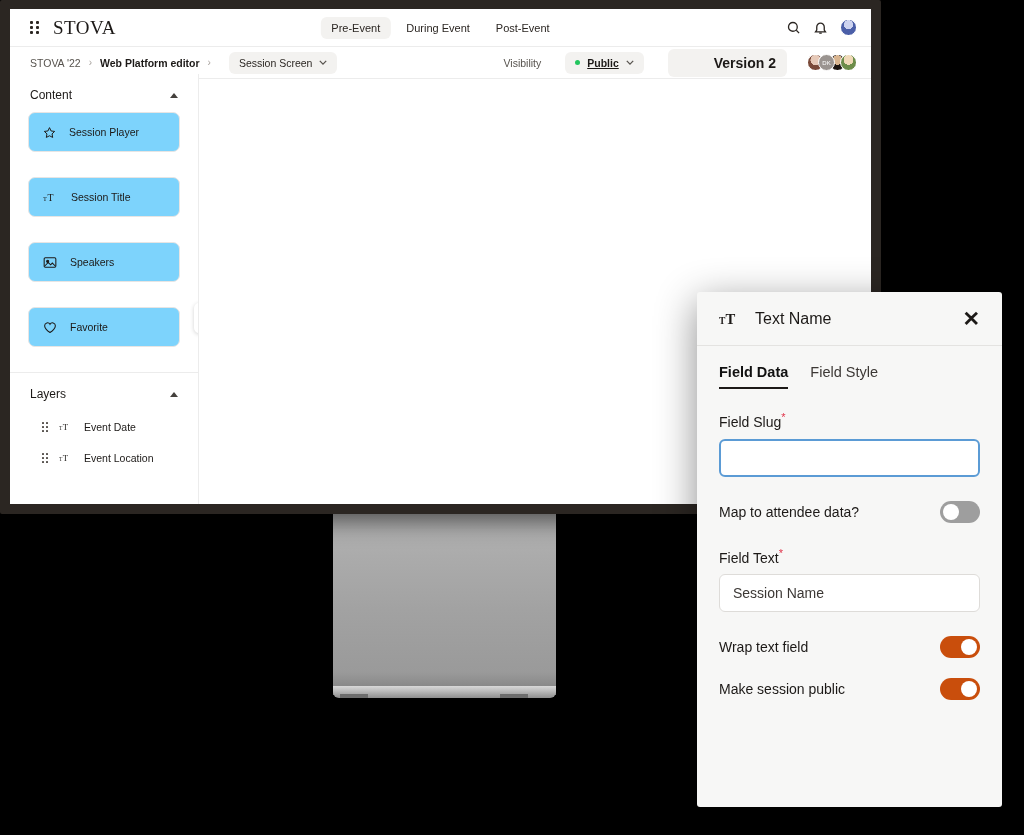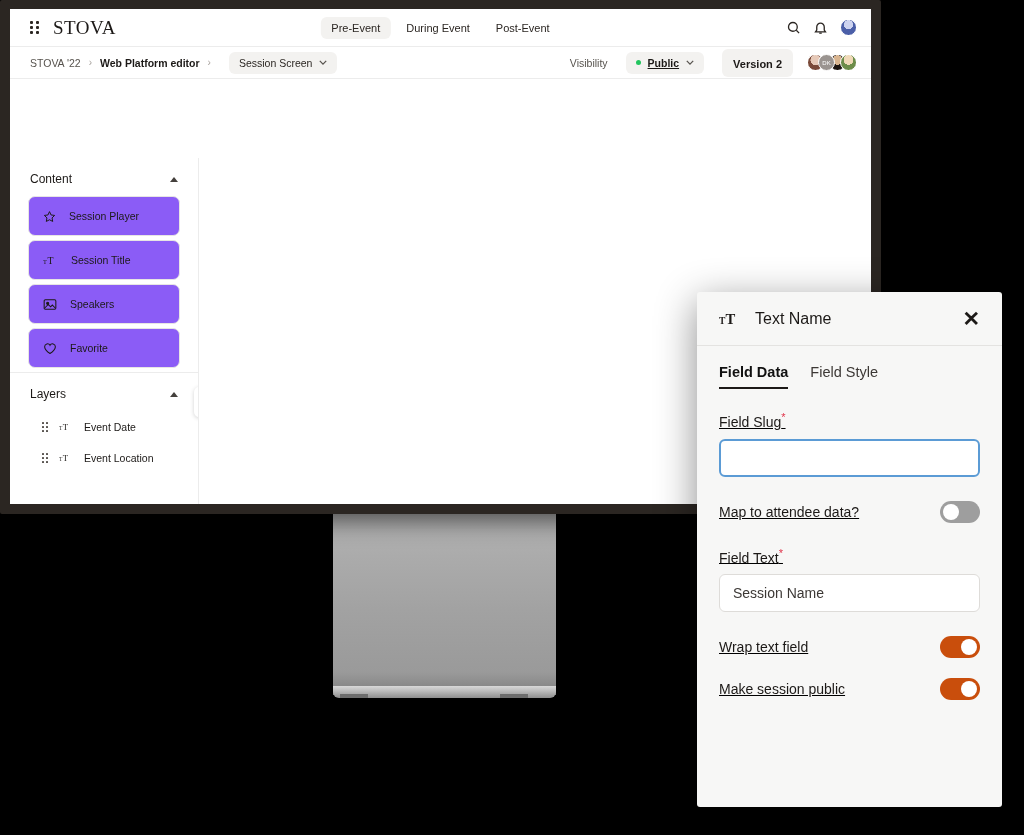--- a/index.html
+++ b/index.html
@@ -75,32 +75,32 @@
     border-bottom: 1px solid #ececec; display: flex; align-items: center; padding: 0 14px 0 20px;
   }
   .crumb { font-size: 10.5px; color: #57534e; }
   .crumb.strong { color: #1c1917; font-weight: bold; }
   .crumb-sep { font-size: 10px; color: #a8a29e; margin: 0 8px; }
   .crumb-chip {
     display: flex; align-items: center; gap: 7px; background: #f3f2f0;
     border-radius: 6px; padding: 5px 10px; margin-left: 10px; cursor: pointer;
   }
   .crumb-chip span { font-size: 10.5px; color: #2b2622; }
-  .crumb-right { margin-left: auto; display: flex; align-items: center; gap: 18px; }
+  .crumb-right { margin-left: auto; display: flex; align-items: center; gap: 24px; }
   .vis-label { font-size: 10.5px; color: #57534e; }
   .vis-chip {
     display: flex; align-items: center; gap: 7px; background: #f3f2f0;
     border-radius: 6px; padding: 5px 10px; cursor: pointer;
   }
   .vis-dot { width: 5px; height: 5px; border-radius: 50%; background: #22c55e; }
   .vis-chip span { font-size: 10.5px; color: #1c1917; font-weight: bold; text-decoration: underline; }
   .ver-chip {
     background: #f3f2f0; border-radius: 6px; padding: 5px 11px; cursor: pointer;
   }
-  .ver-chip span { font-size: 11px; color: #1c1917; font-weight: bold; }
+  .ver-chip span { font-size: 14px; color: #1c1917; font-weight: bold; margin-left: 35px; }
   .stack { display: flex; margin-left: 2px; }
   .stack .pa { width: 17px; height: 17px; border-radius: 50%; border: 1.5px solid #fff; margin-left: -6px; }
   .pa1 { background: radial-gradient(circle at 50% 34%, #e6c9b8 0 40%, #7a4a3a 41% 100%); }
   .pa2 { background: #9a9490; position: relative; }
   .pa2::after { content:"DK"; position:absolute; inset:0; font-size:6px; color:#fff; display:flex; align-items:center; justify-content:center; }
   .pa3 { background: radial-gradient(circle at 50% 34%, #d8b48f 0 38%, #1c1410 39% 100%); }
   .pa4 { background: radial-gradient(circle at 50% 32%, #f0d9b8 0 38%, #6d8d4a 39% 100%); }
 
   
   .body-split { display: flex; height: 425px; align-items: flex-end; }
@@ -111,22 +111,22 @@
     padding: 0 18px; overflow: hidden; position: relative;
   }
   .sec-head {
     display: flex; align-items: center; justify-content: space-between;
     padding: 14px 2px 10px 2px; cursor: pointer;
   }
   .sec-head h3 { font-size: 12px; color: #1c1917; font-weight: normal; }
   .caret { width: 0; height: 0; border-left: 4px solid transparent; border-right: 4px solid transparent; border-bottom: 5px solid #44403c; }
   .comp-card {
     display: flex; align-items: center; gap: 13px; height: 40px;
-    border: 1px solid #e7e5e4; border-radius: 7px; margin-bottom: 4px;
-    padding: 0 14px; background: #8b5cf6; cursor: pointer;
+    border: 1px solid #e7e5e4; border-radius: 7px; margin-bottom: 25px;
+    padding: 0 14px; background: #7dd3fc; cursor: pointer;
   }
   .comp-card .lbl { font-size: 10.5px; color: #1c1917; }
   .sec-divider { border-top: 1px solid #ececec; margin: 4px -18px 0 -18px; }
   .layer-row {
     display: flex; align-items: center; gap: 11px; height: 31px; padding-left: 14px; cursor: pointer;
   }
   .layer-row .lbl { font-size: 10.5px; color: #1c1917; }
   .mini-grip {
     width: 6px; height: 10px; display: grid; grid-template-columns: 2px 2px;
     grid-template-rows: 2px 2px 2px; gap: 2px 2px; flex: none;
@@ -262,21 +262,21 @@
   }
   .dlg-head {
     height: 54px; display: flex; align-items: center; padding: 0 22px; flex: none;
     border-bottom: 1px solid #e4e3e1;
   }
   .dlg-title { font-size: 16px; color: #1c1917; margin-left: 14px; }
   .dlg-close { margin-left: auto; font-size: 21px; line-height: 1; color: #1c1917; cursor: pointer; font-weight: bold; }
   .dlg-tabs { display: flex; gap: 22px; padding: 18px 22px 0 22px; flex: none; }
   .dlg-tab { font-size: 14.5px; color: #3c3835; padding-bottom: 7px; cursor: pointer; }
   .dlg-tab.active { font-weight: bold; color: #111; border-bottom: 2.5px solid #1c1917; }
-  .dlg-body { padding: 22px 22px 0 22px; flex: 1; text-decoration: underline; }
+  .dlg-body { padding: 22px 22px 0 22px; flex: 1; }
   .fld-label { font-size: 14px; color: #1c1917; margin-bottom: 9px; }
   .req { color: #e0344a; font-size: 11px; vertical-align: super; }
   .txt-input {
     width: 100%; height: 38px; border-radius: 6px; background: #fff;
     border: 1px solid #dedcd9; font-family: "Liberation Sans", sans-serif;
     font-size: 14px; color: #3c3835; padding: 0 13px; outline: none;
   }
   .txt-input.focused { border: 2px solid #5b9bd5; }
   .row-toggle {
     display: flex; align-items: center; justify-content: space-between; margin: 24px 0 0 0;

